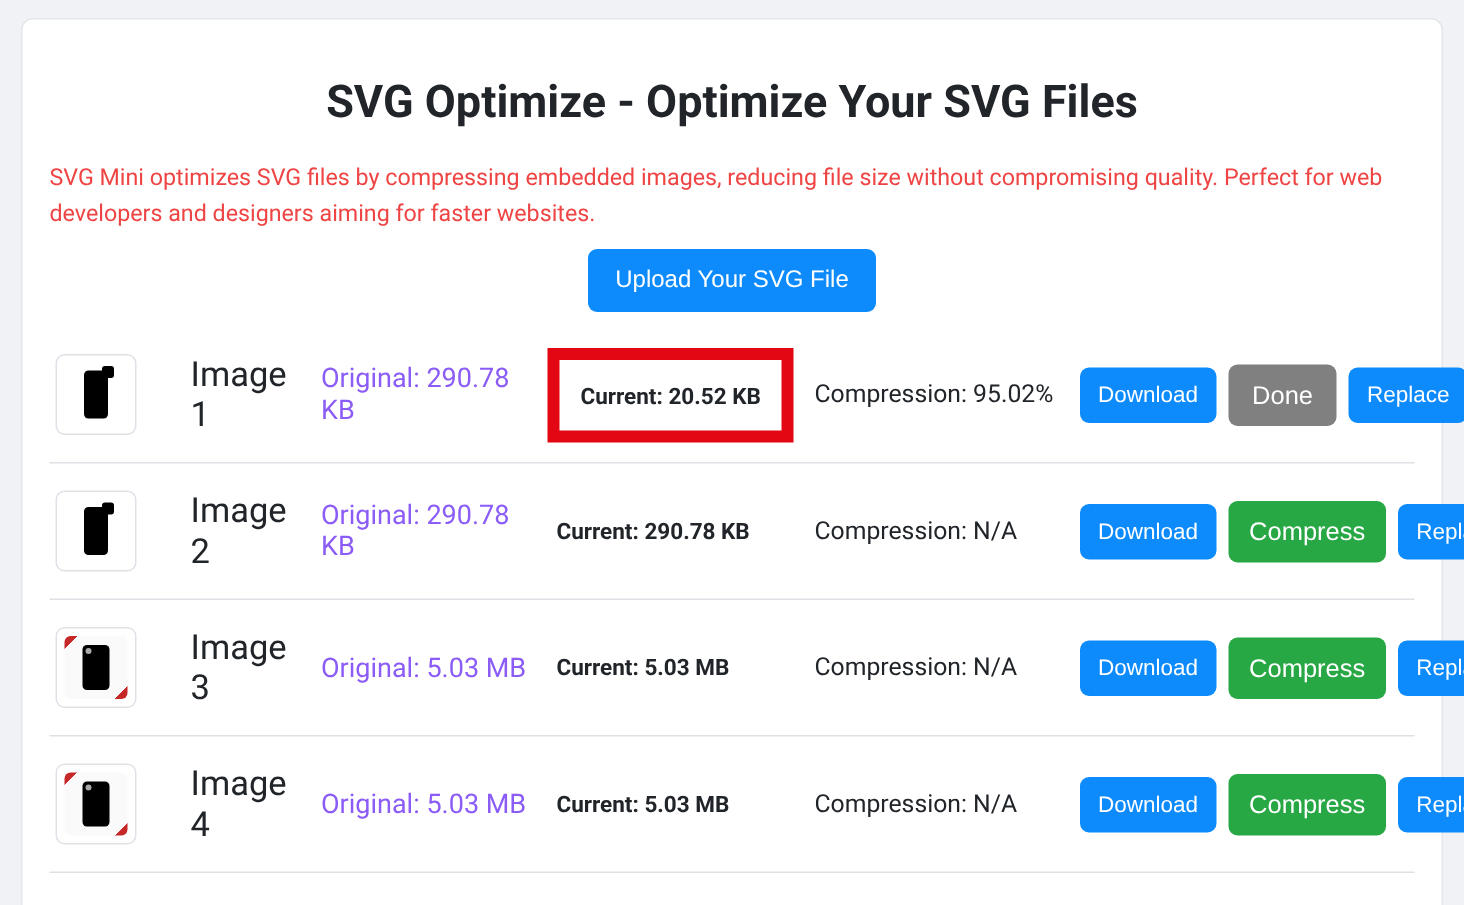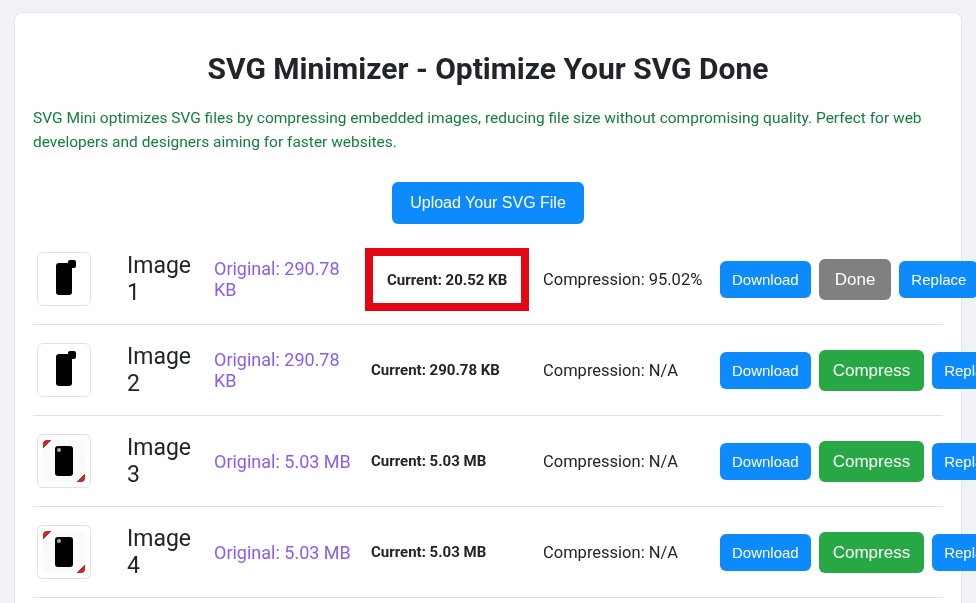--- a/index.html
+++ b/index.html
@@ -20,22 +20,22 @@
     h1 {
       text-align: center;
       font-size: 30px;
       font-weight: 700;
       margin: 18px 0 20px 0;
       color: #212529;
     }
     .desc {
       font-size: 15.5px;
       line-height: 1.55;
-      color: #15803d;
-      margin-bottom: 28px;
+      color: #ef4444;
+      margin-bottom: 12px;
     }
     .center { text-align: center; }
     .btn {
       display: inline-block;
       border: none;
       border-radius: 6px;
       font-size: 15px;
       padding: 8px 16px;
       color: #fff;
       cursor: pointer;
@@ -97,21 +97,21 @@
       margin: -22px -6px;
       background:#fff;
     }
     .comp { width: 165px; font-size: 16.5px; color: #212529; flex-shrink:0; text-align:left;}
     .actions { display: flex; gap: 8px; margin-left:auto; align-items:center;}
   </style>
 </head>
 <body>
 
 <div class="card">
-  <h1>SVG Minimizer - Optimize Your SVG Done</h1>
+  <h1>SVG Optimize - Optimize Your SVG Files</h1>
   <p class="desc">SVG Mini optimizes SVG files by compressing embedded images, reducing file size without compromising quality. Perfect for web developers and designers aiming for faster websites.</p>
   <div class="center">
     <button class="btn btn-primary upload-btn">Upload Your SVG File</button>
   </div>
 
   <div class="rows">
 
     <div class="row">
       <div class="thumb-wrap">
         <div class="thumb-phone1"></div>

